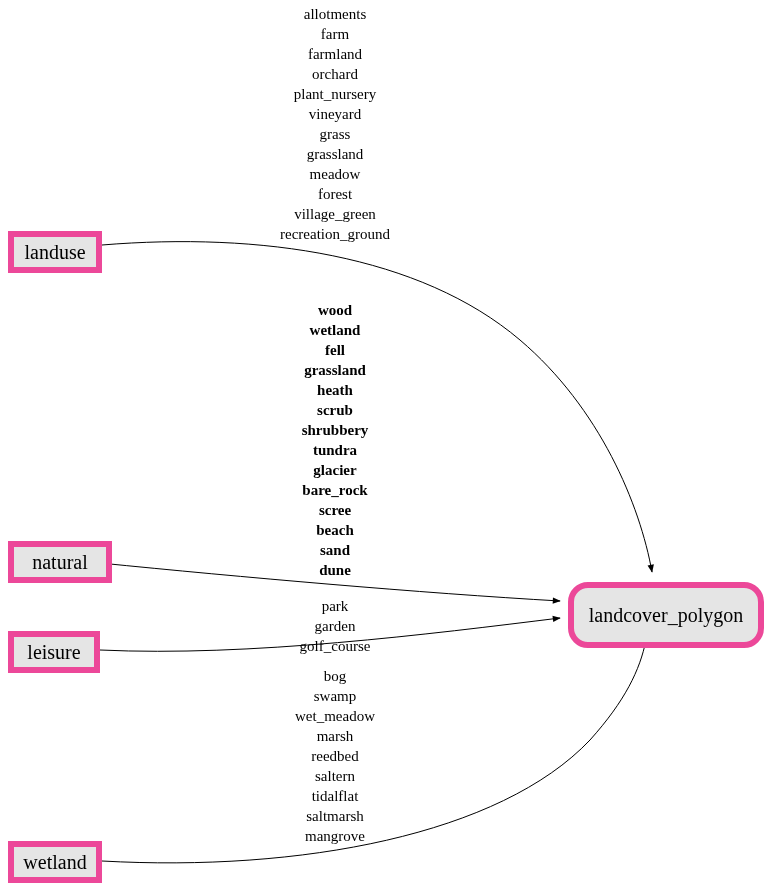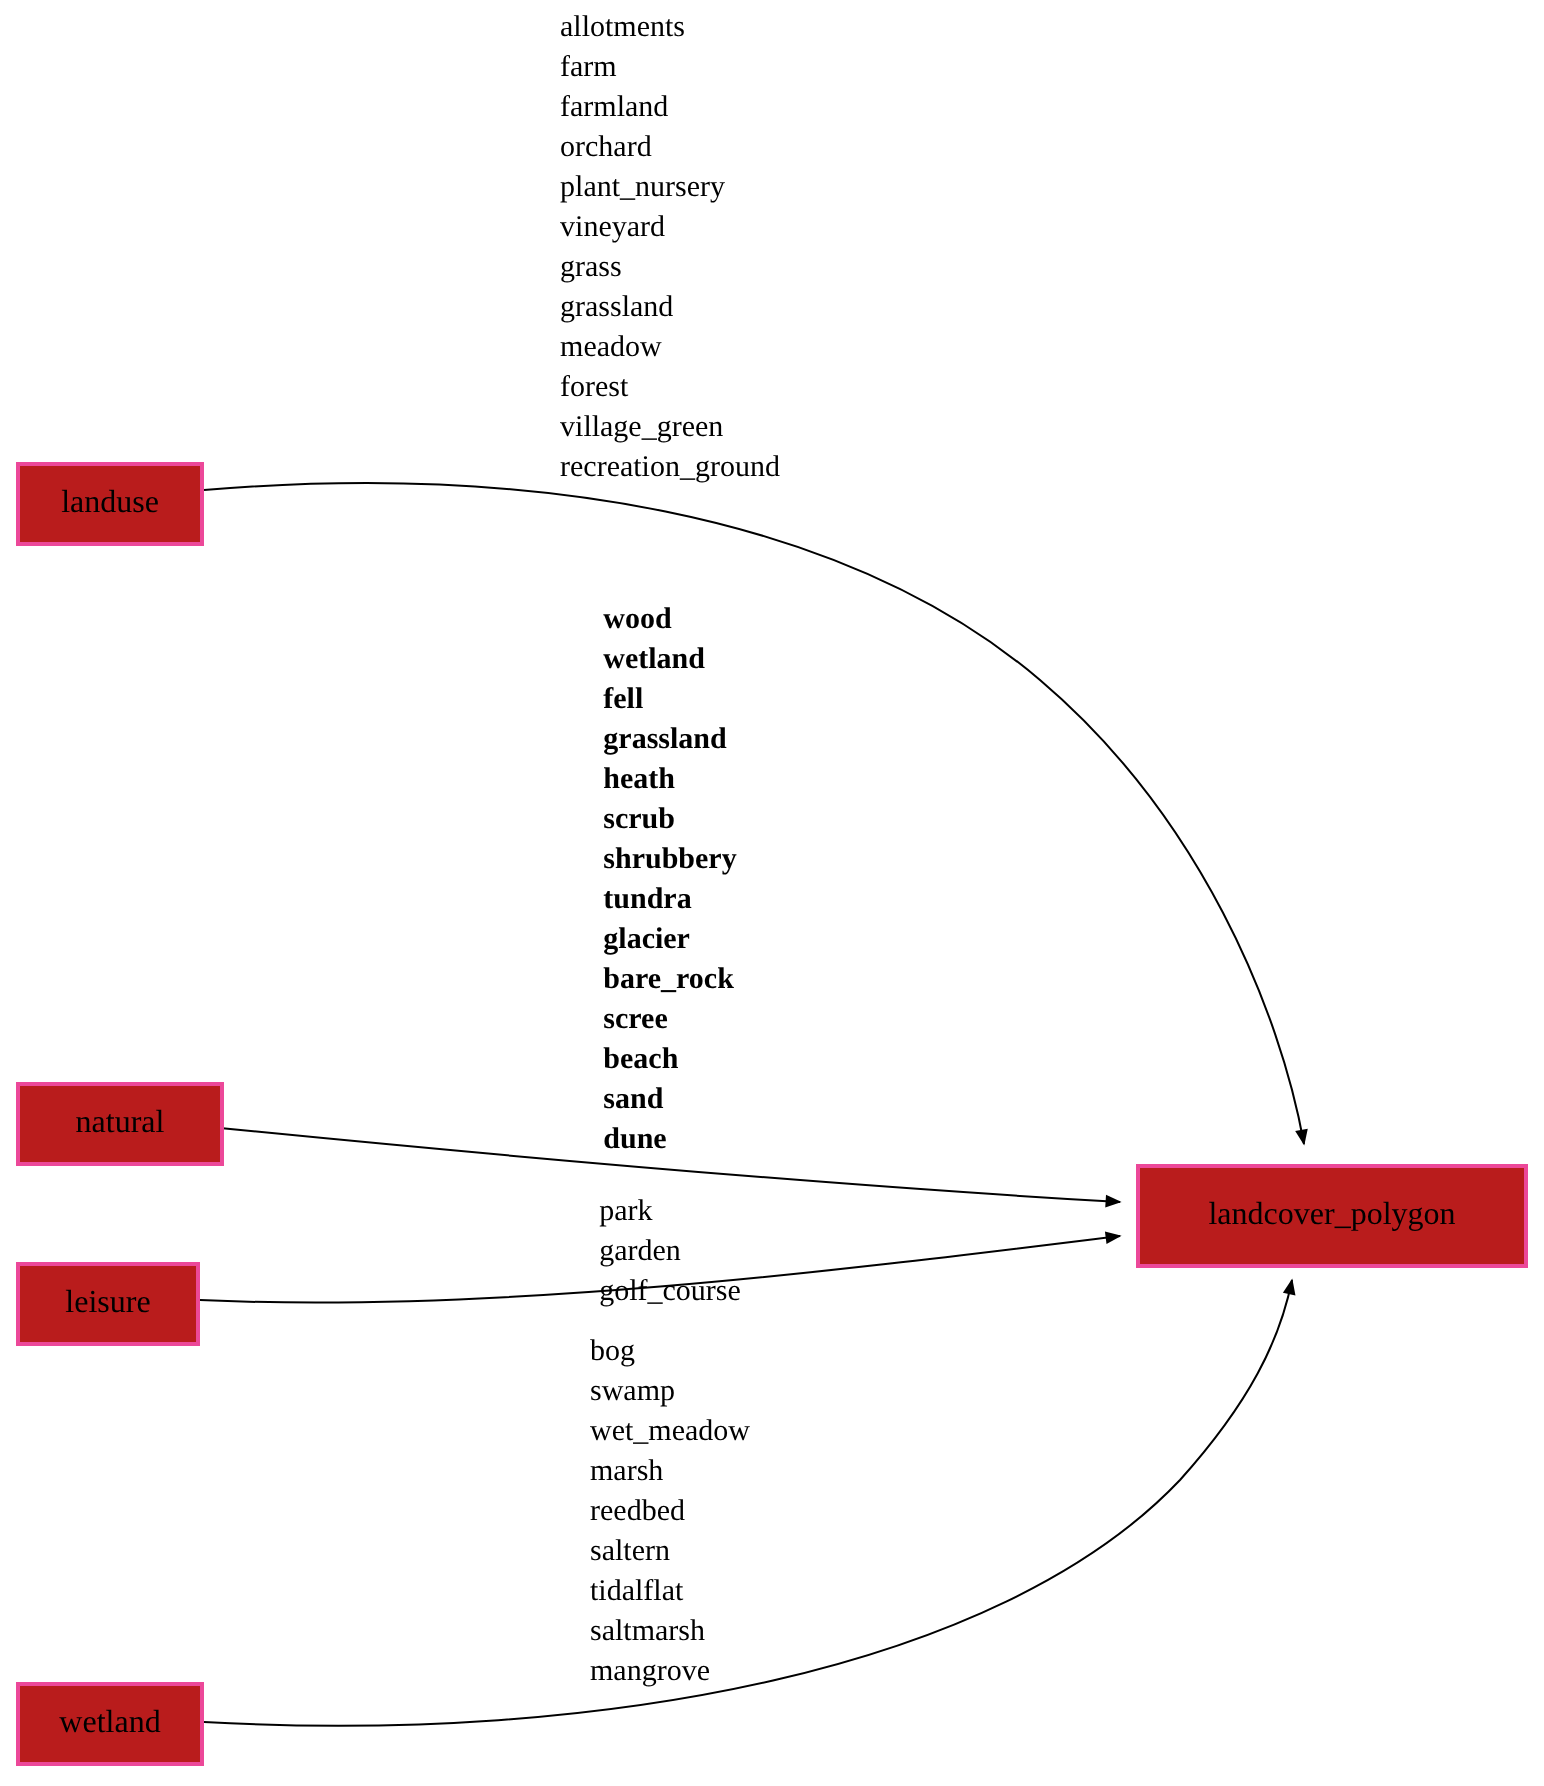--- a/index.html
+++ b/index.html
@@ -20,38 +20,38 @@
     position: absolute;
     left: 0;
     top: 0;
     width: 772px;
     height: 893px;
     pointer-events: none;
   }
   .node {
     position: absolute;
     box-sizing: border-box;
-    border: 2px solid #ec4899;
-    background: #b91c1c;
+    border: 6px solid #ec4899;
+    background: #e5e5e5;
     display: flex;
     align-items: center;
     justify-content: center;
-    font-size: 16px;
+    font-size: 20px;
     white-space: nowrap;
   }
   .node-landuse            { left: 8px;   top: 231px; width: 94px;  height: 42px; }
   .node-natural            { left: 8px;   top: 541px; width: 104px;  height: 42px; }
   .node-leisure            { left: 8px;   top: 631px; width: 92px;  height: 42px; }
   .node-wetland            { left: 8px;   top: 841px; width: 94px;  height: 42px; }
-  .node-landcover-polygon  { left: 568px; top: 582px; width: 196px; height: 52px; }
+  .node-landcover-polygon  { left: 568px; top: 582px; width: 196px; height: 66px; border-radius: 20px; }
   .edge-label {
     position: absolute;
     left: 335px;
     transform: translateX(-50%);
-    text-align: left;
+    text-align: center;
     white-space: pre-line;
     font-size: 15px;
     line-height: 20px;
   }
   .edge-label-landuse { top: 4px; }
   .edge-label-natural { top: 300px; font-weight: bold; }
   .edge-label-leisure { top: 596px; }
   .edge-label-wetland { top: 666px; }
 </style>
 </head>

